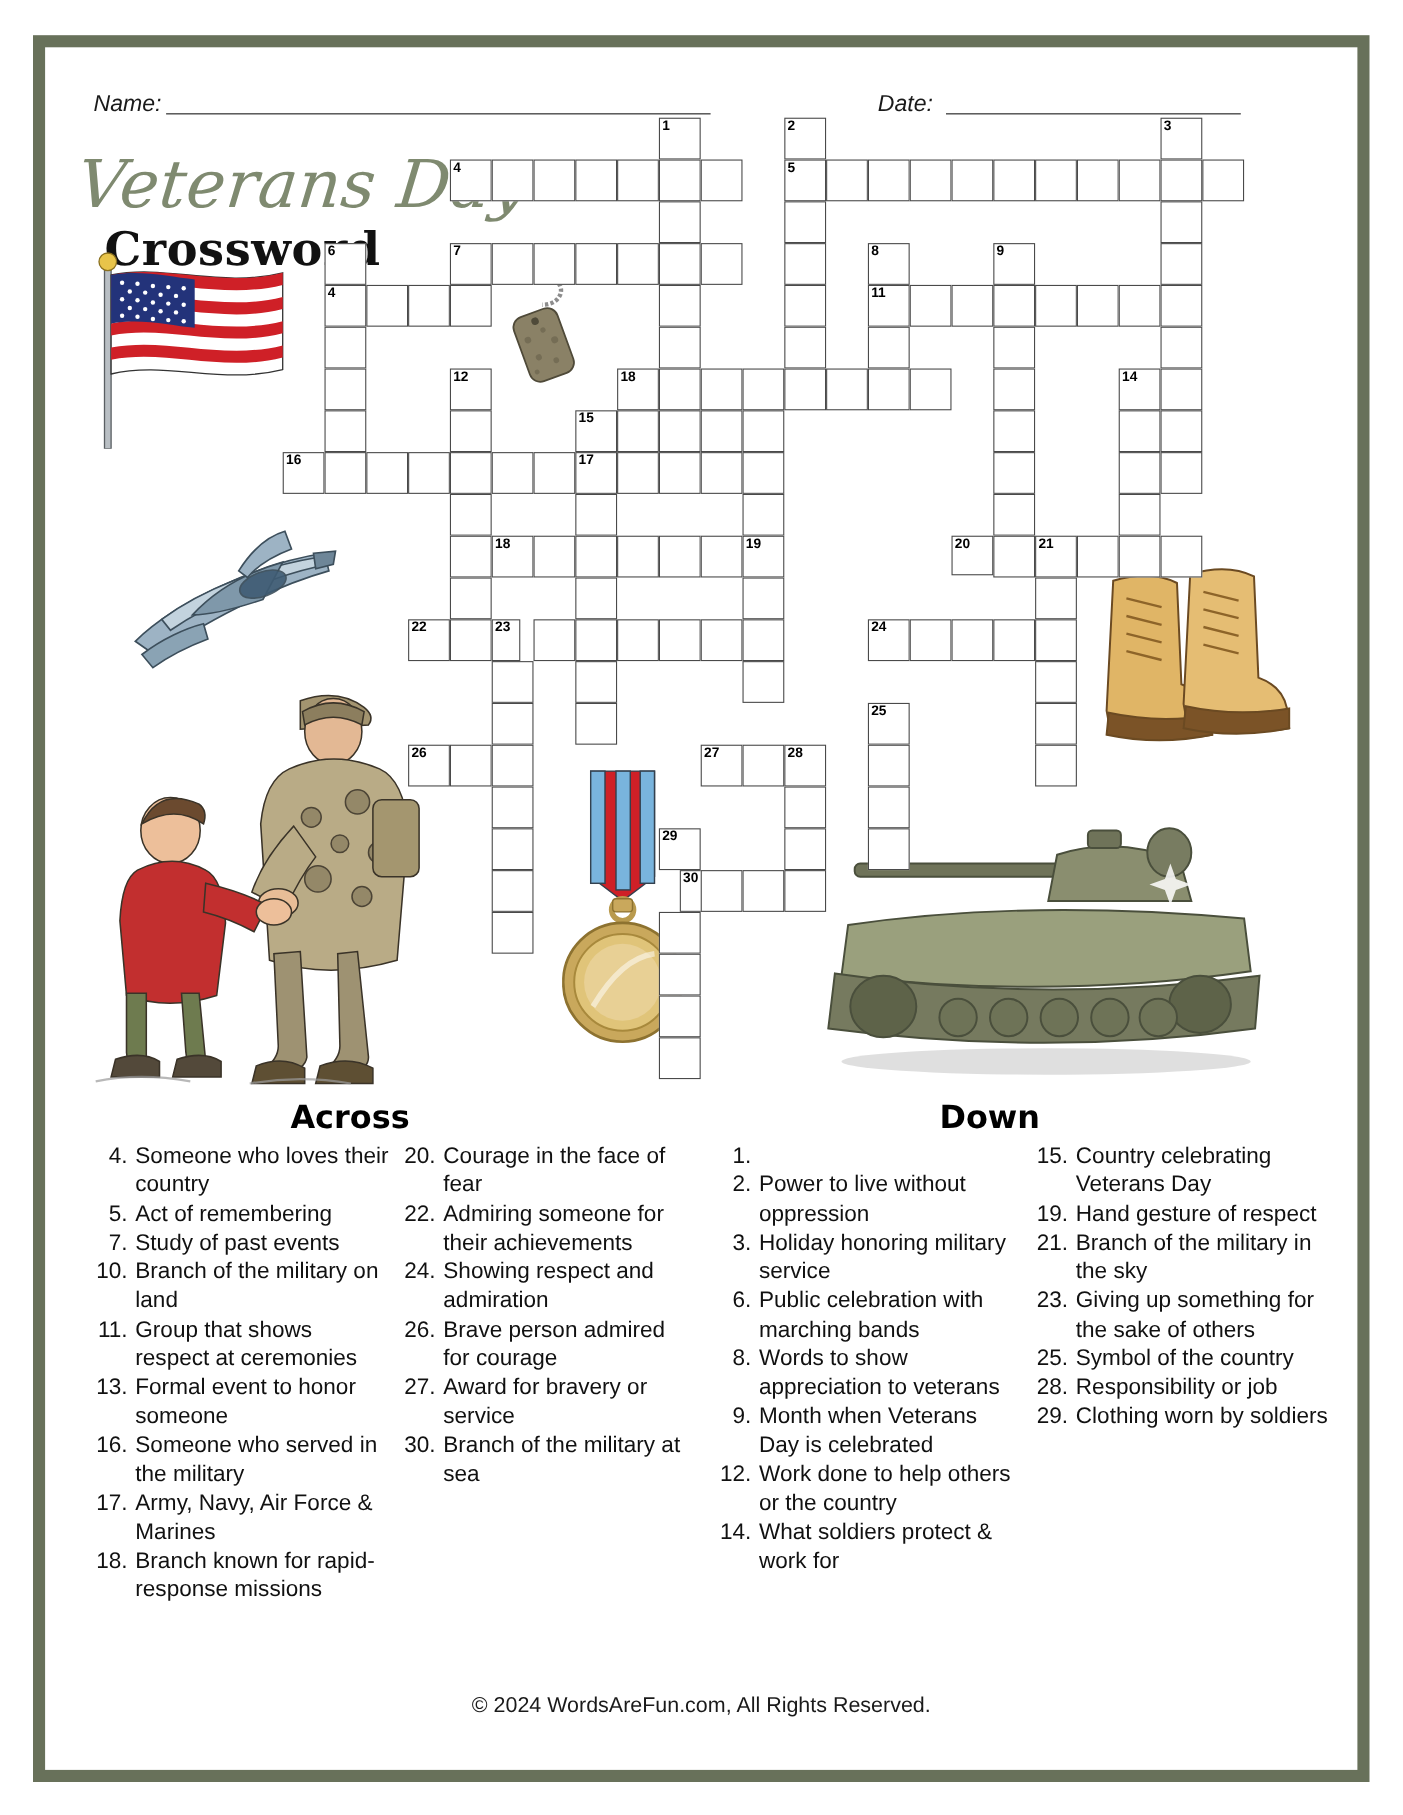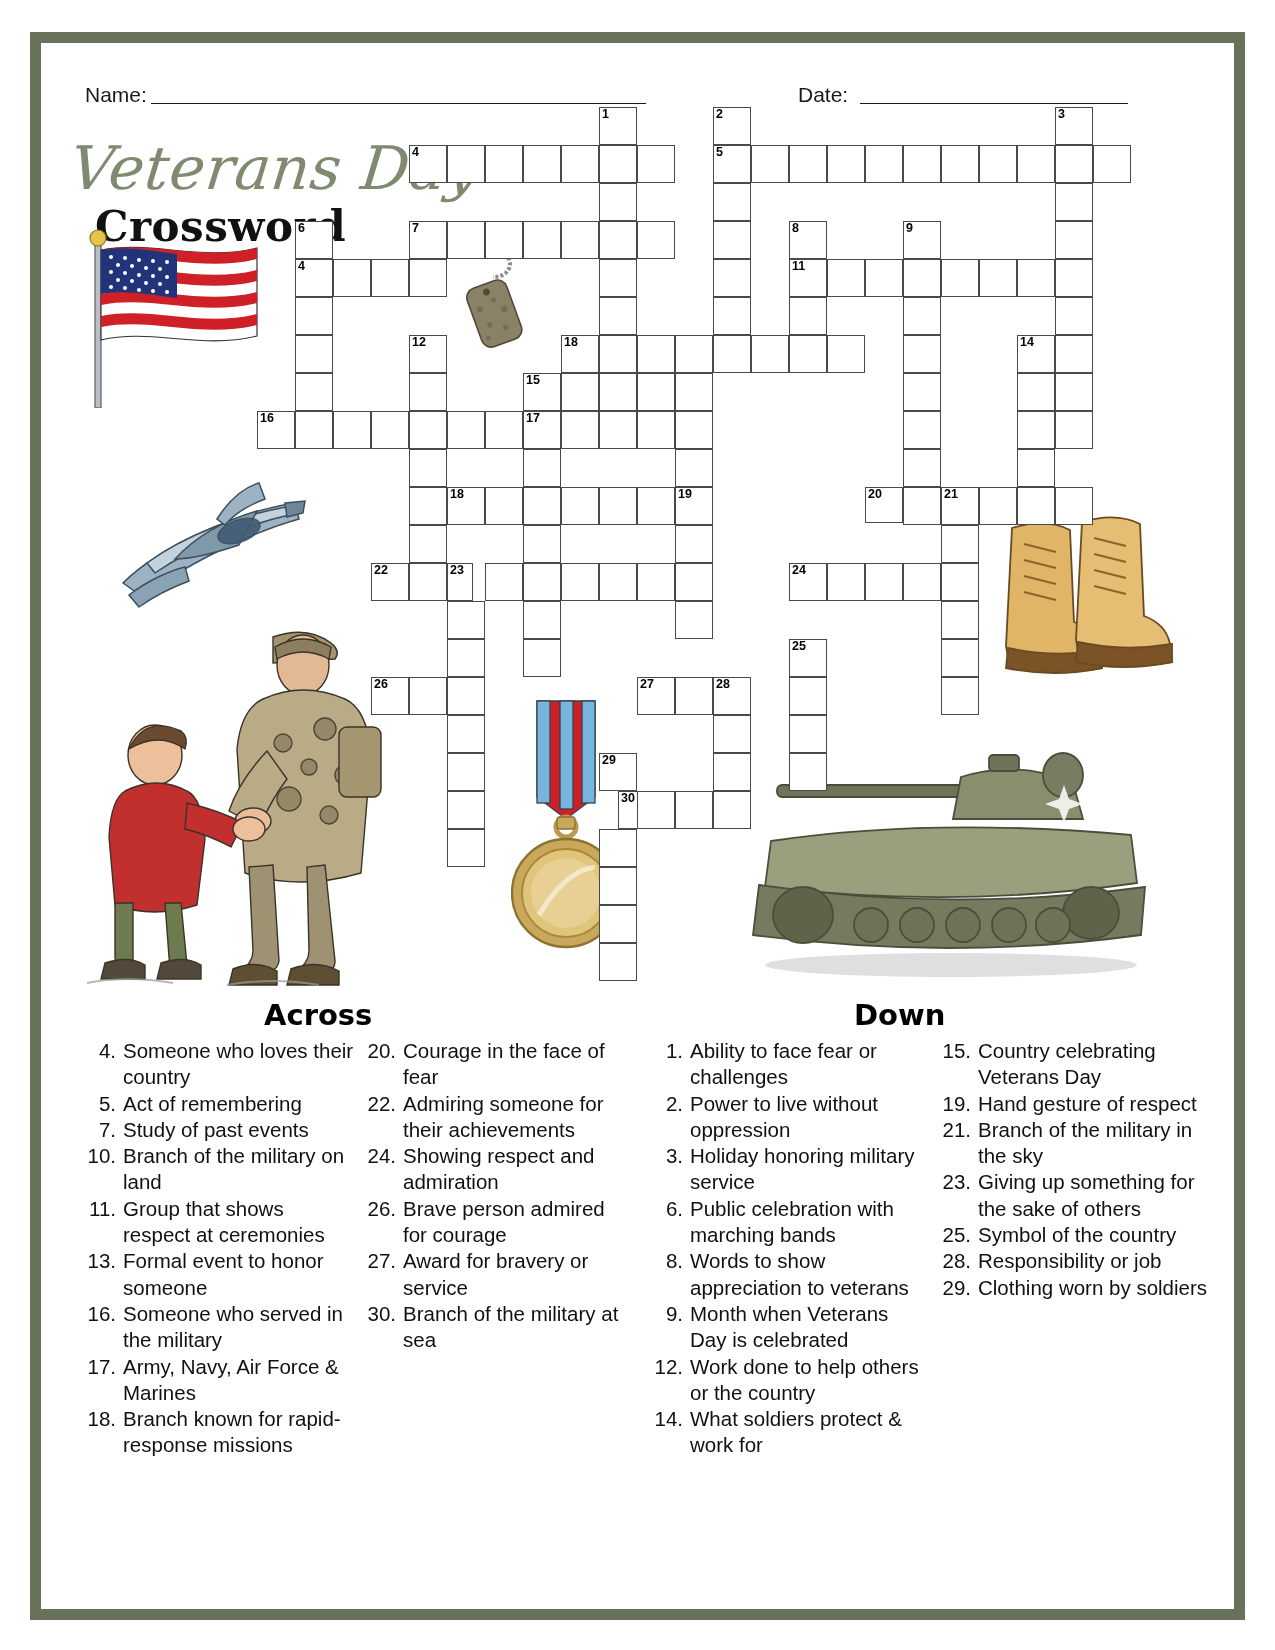--- a/index.html
+++ b/index.html
@@ -20,21 +20,21 @@
     position:absolute;left:30px;top:32px;right:30px;bottom:30px;
     border:11px solid #68715a;
     background:#ffffff;
     box-sizing:border-box;
   }
   .inner{
     position:absolute;left:41px;top:43px;width:1193px;height:1564px;
   }
 
   
-  .hdr{position:absolute;left:44px;top:38px;width:1110px;height:30px;}
+  .hdr{position:absolute;left:44px;top:38px;width:1110px;height:30px;font-style:italic;}
   .hdr .lbl{
     position:absolute;font-size:21px;color:#1a1a1a;white-space:nowrap;
   }
   .hdr .rule{
     position:absolute;border-bottom:1.6px solid #1a1a1a;height:0;
   }
   #name-label{left:0px;top:2px;}
   #name-rule{left:66px;top:22px;width:495px;}
   #date-label{left:713px;top:2px;}
   #date-rule{left:775px;top:22px;width:268px;}
@@ -591,21 +591,20 @@
             <span class="ct">Award for bravery or service</span>
           </div>
           <div class="clue">
             <span class="cn">30.</span>
             <span class="ct">Branch of the military at sea</span>
           </div>
         </div>
     <div class="col" id="col-d1">
           <div class="clue">
             <span class="cn">1.</span>
-            <span class="ct">Ability to face fear or challenges</span>
           </div>
           <div class="clue">
             <span class="cn">2.</span>
             <span class="ct">Power to live without oppression</span>
           </div>
           <div class="clue">
             <span class="cn">3.</span>
             <span class="ct">Holiday honoring military service</span>
           </div>
           <div class="clue">
@@ -654,15 +653,16 @@
             <span class="cn">28.</span>
             <span class="ct">Responsibility or job</span>
           </div>
           <div class="clue">
             <span class="cn">29.</span>
             <span class="ct">Clothing worn by soldiers</span>
           </div>
         </div>
   </div>
 
+  <div id="footer">© 2024 WordsAreFun.com, All Rights Reserved.</div>
 
  </div>
 </div>
 
 </body></html>

